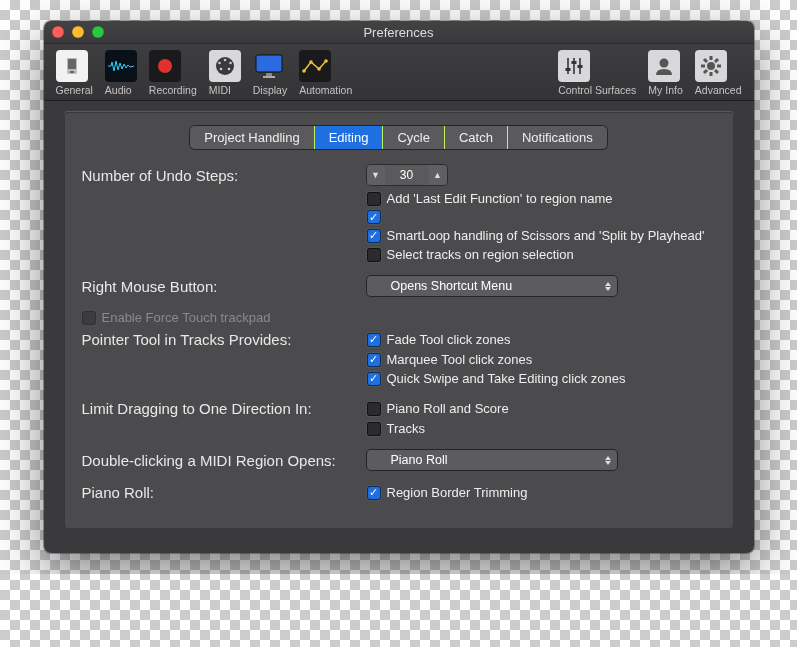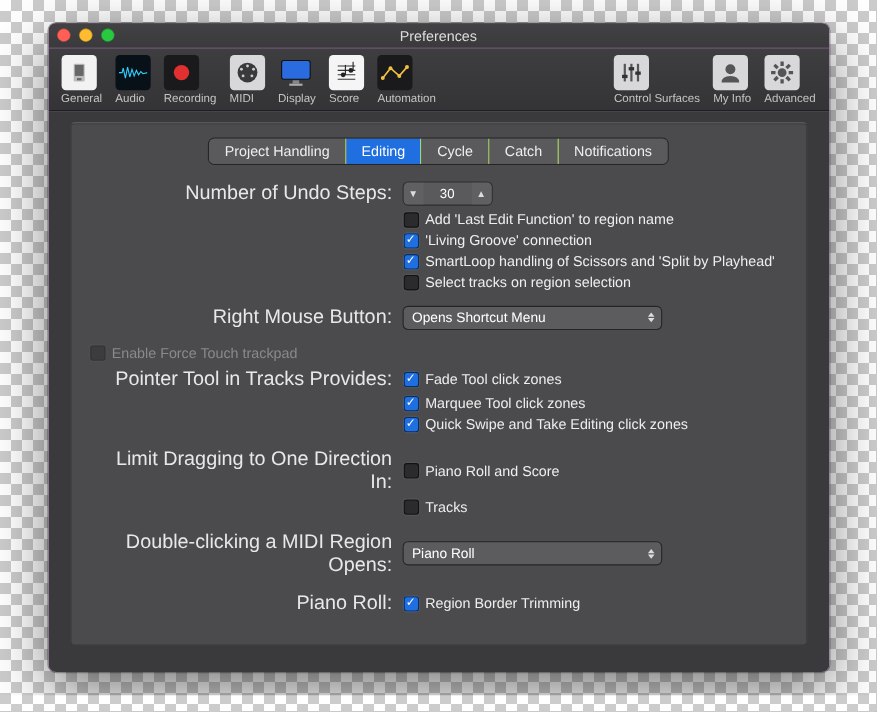--- a/index.html
+++ b/index.html
@@ -118,24 +118,24 @@
   }
   .row {
     display: flex;
     align-items: center;
     margin-bottom: 6px;
   }
   .row.tight { margin-bottom: 4px; }
   .row.spaced-top { margin-top: 14px; }
   .labelcol {
     width: 275px;
-    text-align: right;
+    text-align: left;
     padding-right: 10px;
     color: #e8e8e8;
-    font-size: 18px;
+    font-size: 15px;
   }
   .valcol {
     flex: 1;
     display: flex;
     align-items: center;
     gap: 6px;
   }
   .stepper {
     display: flex;
     align-items: center;
@@ -187,21 +187,21 @@
   .diminput {
     color: #cfcfd1;
   }
   .popup {
     background: #5c5c5e;
     border-radius: 4px;
     box-shadow: 0 0 0 1px rgba(0,0,0,0.5);
     height: 20px;
     display: flex;
     align-items: center;
-    padding: 0 6px 0 8px;
+    padding: 0 6px 0 24px;
     min-width: 220px;
     justify-content: space-between;
     font-size: 12.5px;
     color: #fff;
     cursor: default;
   }
   .popup .caret {
     display: flex;
     flex-direction: column;
     gap: 1px;
@@ -280,35 +280,20 @@
         <svg width="30" height="26">
             <rect x="2" y="2" width="26" height="17" rx="2" fill="#2a6be0"></rect>
             <rect x="2" y="2" width="26" height="17" rx="2" fill="none" stroke="#111" stroke-width="1"></rect>
             <rect x="12" y="20" width="6" height="3" fill="#888"></rect>
             <rect x="9" y="23" width="12" height="2" fill="#aaa"></rect>
           </svg>
       </div>
       <div class="tlabel">Display</div>
     </div>
 
-    <div class="titem">
-      <div class="ticon" style="background:#f5f5f5;">
-        <svg width="20" height="20">
-            <line x1="2" y1="4" x2="18" y2="4" stroke="#333"></line>
-            <line x1="2" y1="8" x2="18" y2="8" stroke="#333"></line>
-            <line x1="2" y1="12" x2="18" y2="12" stroke="#333"></line>
-            <line x1="2" y1="16" x2="18" y2="16" stroke="#333"></line>
-            <circle cx="7" cy="12" r="2.2" fill="#222"></circle>
-            <rect x="8.5" y="3" width="1" height="9" fill="#222"></rect>
-            <circle cx="14" cy="8" r="2.2" fill="#222"></circle>
-            <rect x="15.5" y="0" width="1" height="8" fill="#222"></rect>
-          </svg>
-      </div>
-      <div class="tlabel">Score</div>
-    </div>
 
 
     <div class="titem">
       <div class="ticon" style="background:#1a1a1c;">
         <svg width="26" height="18">
             <polyline points="2,14 9,5 17,12 24,4" fill="none" stroke="#f0c040" stroke-width="1.5"></polyline>
             <circle cx="2" cy="14" r="1.8" fill="#f0c040"></circle>
             <circle cx="9" cy="5" r="1.8" fill="#f0c040"></circle>
             <circle cx="17" cy="12" r="1.8" fill="#f0c040"></circle>
             <circle cx="24" cy="4" r="1.8" fill="#f0c040"></circle>
@@ -390,21 +375,20 @@
         <div class="labelcol"></div>
         <div class="valcol">
           <span class="check"></span>
           <span class="chklabel">Add 'Last Edit Function' to region name</span>
         </div>
       </div>
       <div class="row tight">
         <div class="labelcol"></div>
         <div class="valcol">
           <span class="check on"></span>
-          <span class="chklabel">'Living Groove' connection</span>
         </div>
       </div>
       <div class="row tight">
         <div class="labelcol"></div>
         <div class="valcol">
           <span class="check on"></span>
           <span class="chklabel">SmartLoop handling of Scissors and 'Split by Playhead'</span>
         </div>
       </div>
       <div class="row">

